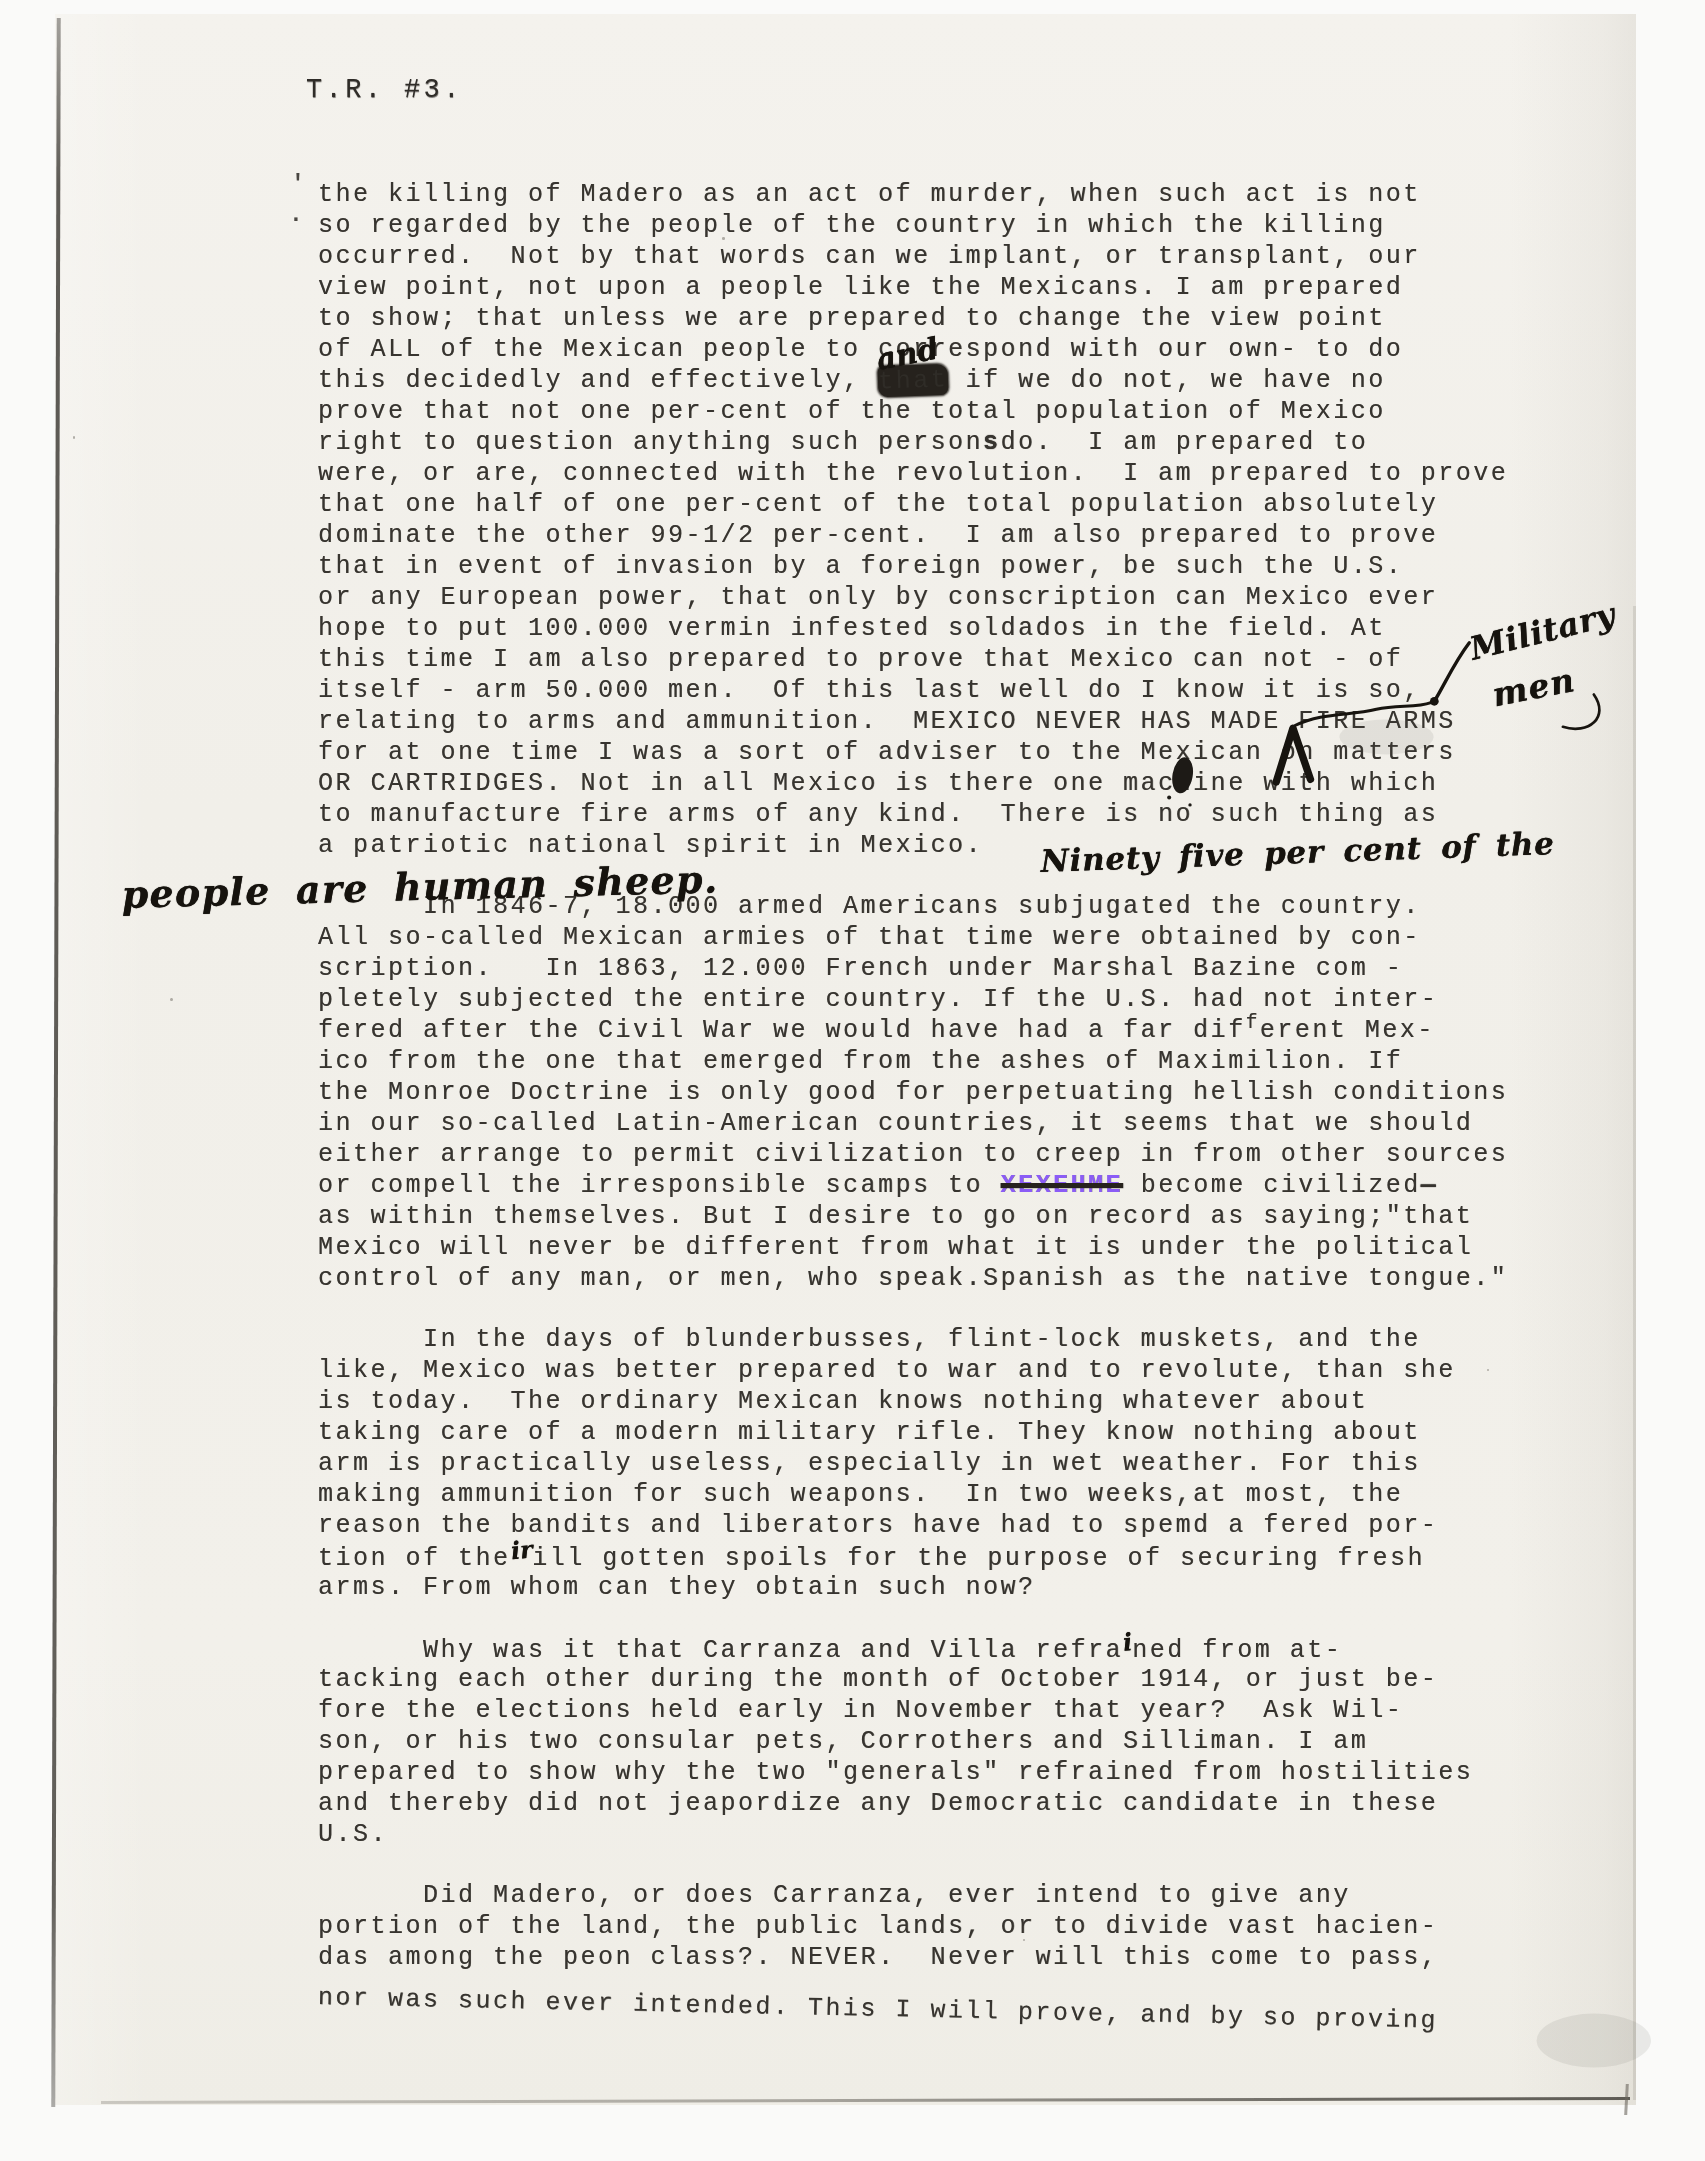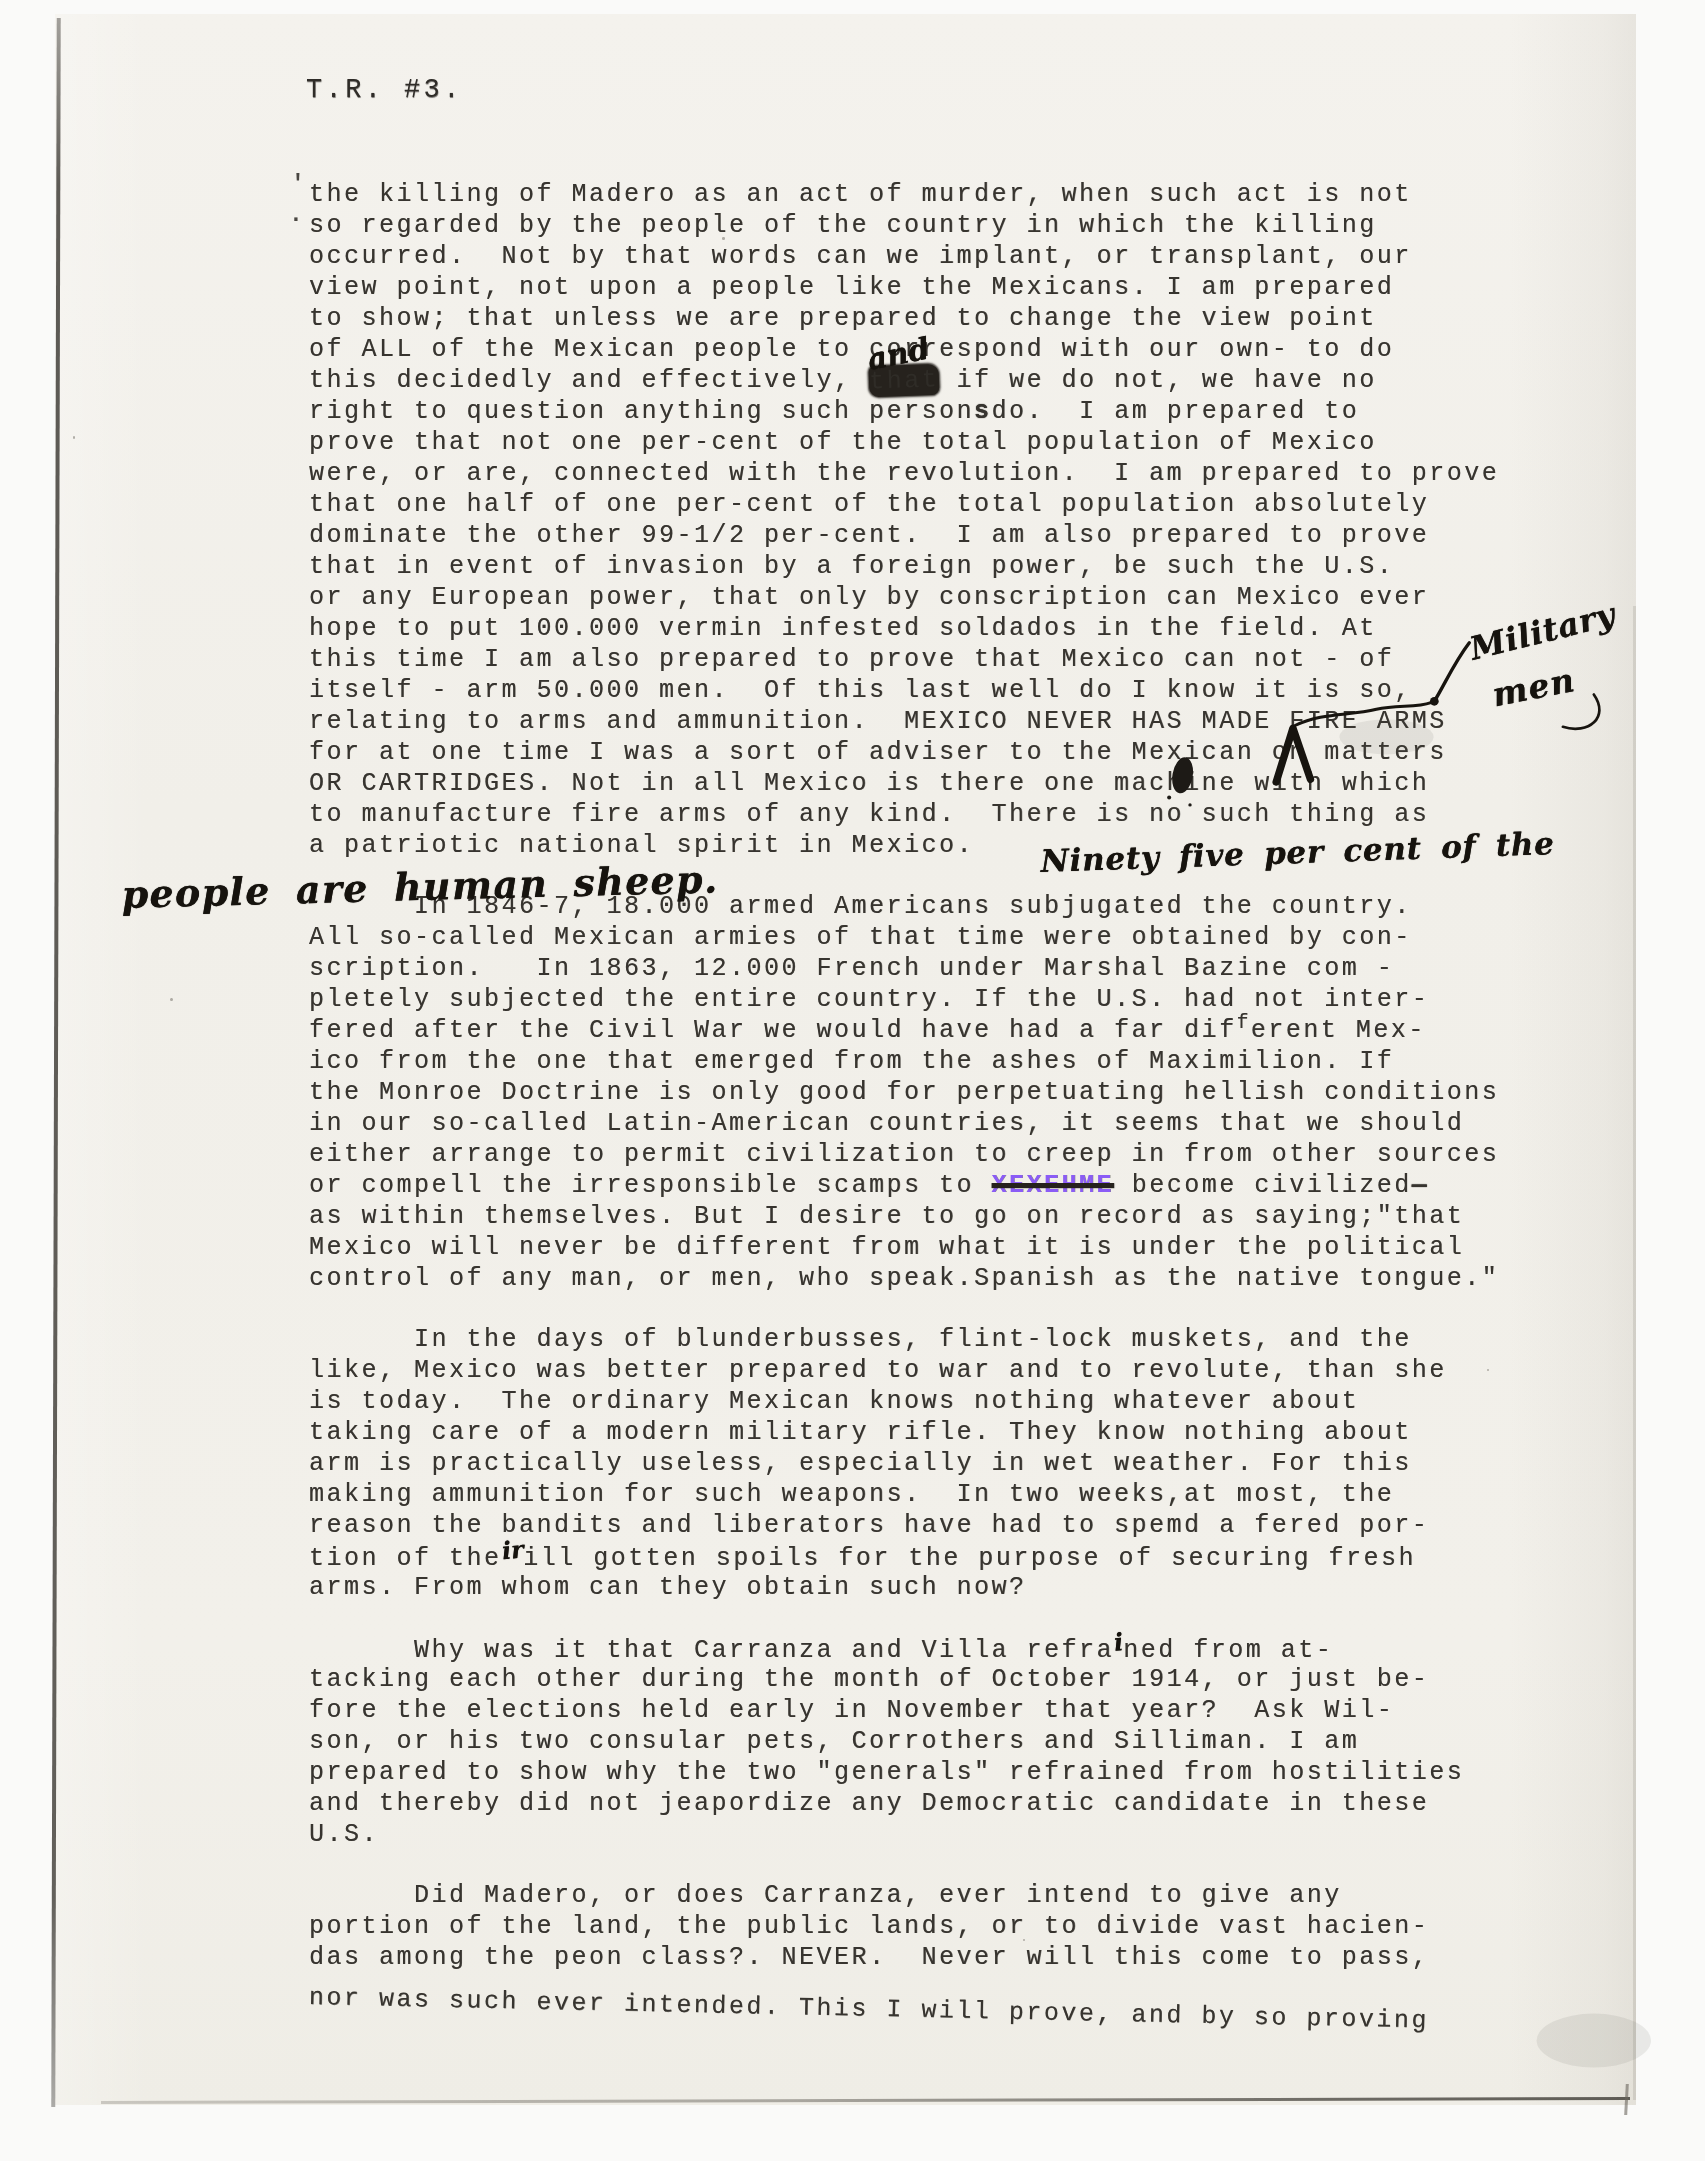--- a/index.html
+++ b/index.html
@@ -16,21 +16,21 @@
          background:linear-gradient(90deg,rgba(85,81,74,.25),rgba(85,81,74,.45) 45%,rgba(60,57,51,.72) 80%,rgba(60,57,51,.8));
          transform:rotate(-.15deg);}
   .paper-right-tick{position:absolute;left:1625px;top:2084px;width:2.7px;height:31px;
          background:#6a665e;opacity:.6;transform:rotate(3deg);}
   .paper-right-shade{position:absolute;left:1633px;top:606px;width:2.7px;height:1494px;
          background:rgba(120,115,105,.18);}
 
   #typed-body{position:absolute;left:306px;top:179px;color:#37342f;
          font-size:25px;letter-spacing:2.5px;line-height:31px;
          text-shadow:0.3px 0.4px 0.6px rgba(55,52,47,.55);}
-  .para{margin:0 0 30px 3px;}
+  .para{margin:0 0 30px 12px;}
   .line{white-space:pre;height:31px;}
   .tw{}
   .bold-ink{font-weight:bold;text-shadow:0 0 1.1px #1b1916;}
   .xout{font-weight:bold;text-decoration:line-through;text-decoration-thickness:4.7px;
         text-decoration-color:#26221d;color:#8b5cf6;}
   .sup{display:inline-block;transform:translateY(-9.4px);font-size:19.5px;}
   .hand, .hand-above, .hi{font-family:"DejaVu Serif","Liberation Serif",serif;
         font-style:italic;font-weight:700;color:#16130e;text-shadow:0 0 0.7px #16130e;}
   .hi{display:inline-block;font-size:24px;letter-spacing:0;transform:translateY(-6.7px) rotate(-5deg);}
   .blot{position:relative;display:inline-block;color:transparent;background:#26221d;
@@ -60,22 +60,22 @@
 
   <div id="typed-body">
       <div class="para">
         <div class="line">the killing of Madero as an act of murder, when such act is not</div>
         <div class="line">so regarded by the people of the country in which the killing</div>
         <div class="line">occurred.  Not by that words can we implant, or transplant, our</div>
         <div class="line">view point, not upon a people like the Mexicans. I am prepared</div>
         <div class="line">to show; that unless we are prepared to change the view point</div>
         <div class="line">of ALL of the Mexican people to correspond with our own- to do</div>
         <div class="line"><span class="tw">this decidedly and effectively, </span><span class="blot">that<span class="hand-above">and</span></span><span class="tw"> if we do not, we have no</span></div>
+        <div class="line">prove that not one per-cent of the total population of Mexico</div>
         <div class="line"><span class="tw">right to question anything such person</span><span class="tw bold-ink">s</span><span class="tw">do.  I am prepared to</span></div>
-        <div class="line">prove that not one per-cent of the total population of Mexico</div>
         <div class="line">were, or are, connected with the revolution.  I am prepared to prove</div>
         <div class="line">that one half of one per-cent of the total population absolutely</div>
         <div class="line">dominate the other 99-1/2 per-cent.  I am also prepared to prove</div>
         <div class="line">that in event of invasion by a foreign power, be such the U.S.</div>
         <div class="line">or any European power, that only by conscription can Mexico ever</div>
         <div class="line">hope to put 100.000 vermin infested soldados in the field. At</div>
         <div class="line">this time I am also prepared to prove that Mexico can not - of</div>
         <div class="line">itself - arm 50.000 men.  Of this last well do I know it is so,</div>
         <div class="line">relating to arms and ammunition.  MEXICO NEVER HAS MADE FIRE ARMS</div>
         <div class="line">for at one time I was a sort of adviser to the Mexican on matters</div>

